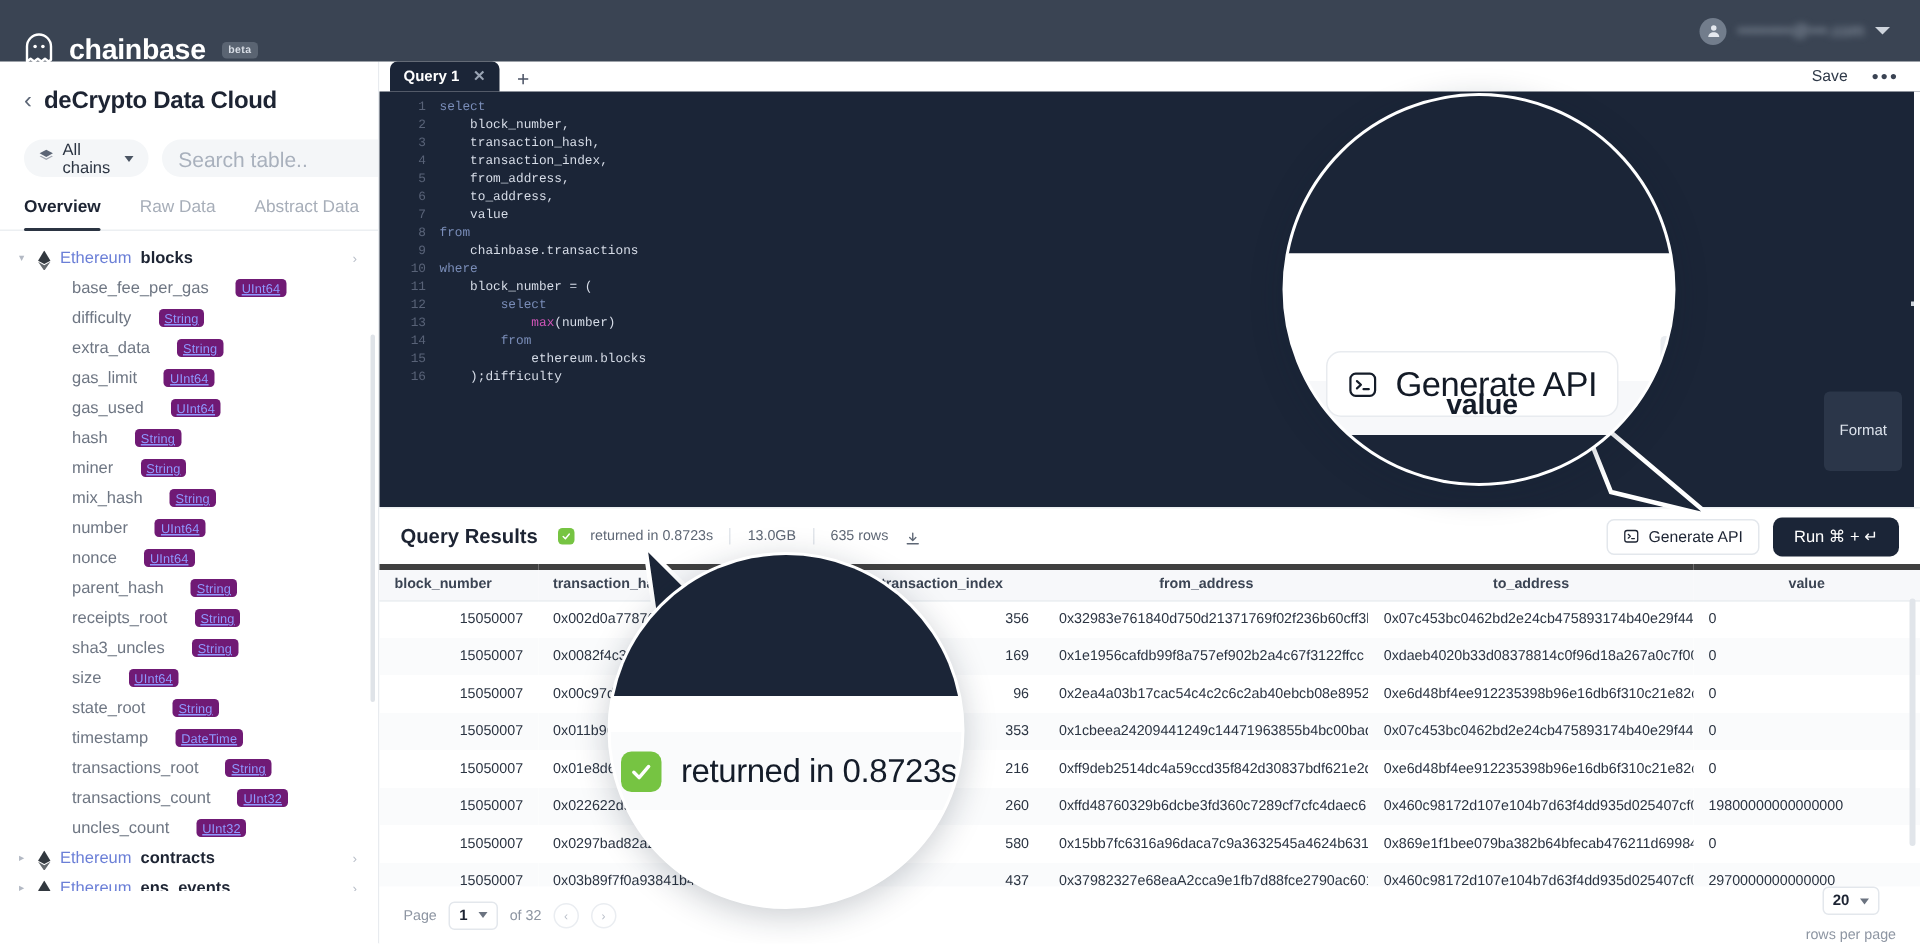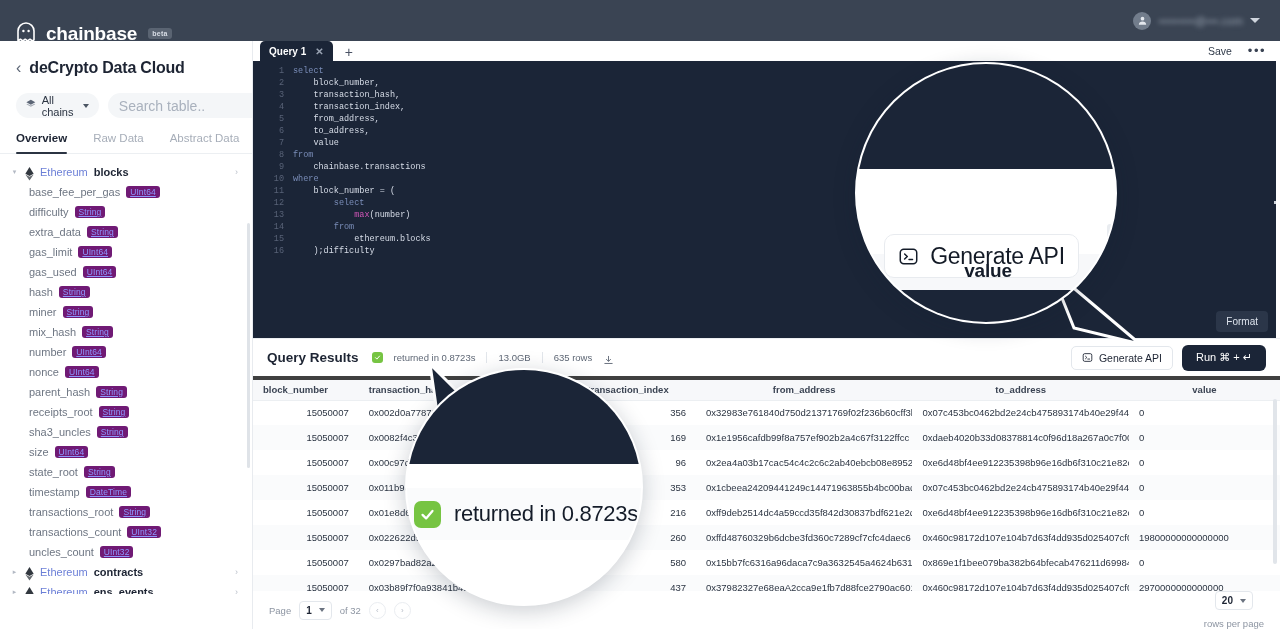--- a/index.html
+++ b/index.html
@@ -93,22 +93,22 @@
   .tree-row {
     display: flex; align-items: center; gap: 6px;
     height: 20px; padding: 0 14px 0 10px; cursor: pointer;
   }
   .tw { width: 9px; text-align: center; color: #b3b9c4; font-size: 7px; flex:0 0 9px; }
   .eth-dia { width: 9px; height: 11px; flex: 0 0 9px; }
   .chain-name { font-size: 11px; color: #6b7fd7; }
   .tbl-name { font-size: 11px; color: #1d2433; font-weight: 700; }
   .row-arrow { margin-left: auto; color: #b9bfc9; font-size: 9px; }
   .col-row {
-    display: flex; align-items: center; gap: 6px;
-    height: 20px; padding-left: 29px; cursor: pointer;
+    display: flex; align-items: center; gap: 18px;
+    height: 20px; padding-left: 48px; cursor: pointer;
   }
   .col-name { font-size: 11px; color: #6e7683; }
   .type-pill {
     font-size: 8.5px; color: #8f98ff; background: #701a75;
     border-radius: 3px; padding: 1px 4px; letter-spacing: .1px; text-decoration: underline;
   }
   .left-scroll {
     position: absolute; right: 2px; top: 182px; width: 3px; height: 245px;
     background: #dfe3e8; border-radius: 2px;
   }
@@ -139,23 +139,23 @@
     font-size: 8.5px; color: #586277; font-family: "Liberation Mono", monospace;
   }
   .ctext {
     font-family: "Liberation Mono", monospace; font-size: 8.5px;
     color: #d7dde8; white-space: pre;
   }
   .kw { color: #7a8db8; }
   .fn { color: #d055b8; }
   .codelines { padding-top: 4px; }
   .format-btn {
-    position: absolute; right: 12px; bottom: 6px;
+    position: absolute; right: 12px; bottom: 24px;
     background: #2b3649; color: #dde3ec; font-size: 10px;
-    border-radius: 4px; padding: 5px 10px; cursor: pointer;
+    border-radius: 4px; padding: 21px 10px; cursor: pointer;
   }
   .ed-topright {
     position: absolute; top: 0; right: 0; height: 20px;
     display: flex; align-items: center; gap: 16px; padding-right: 14px;
   }
   .save-lbl { font-size: 10.5px; color: #303a49; cursor: pointer; font-weight: 400; }
   .dots { font-size: 13px; color: #3a4353; letter-spacing: 1.5px; cursor: pointer; line-height: 10px; }
   .ed-right-edge {
     position: absolute; right: 0; top: 20px; width: 4px; height: 277px; background: #ffffff;
   }

